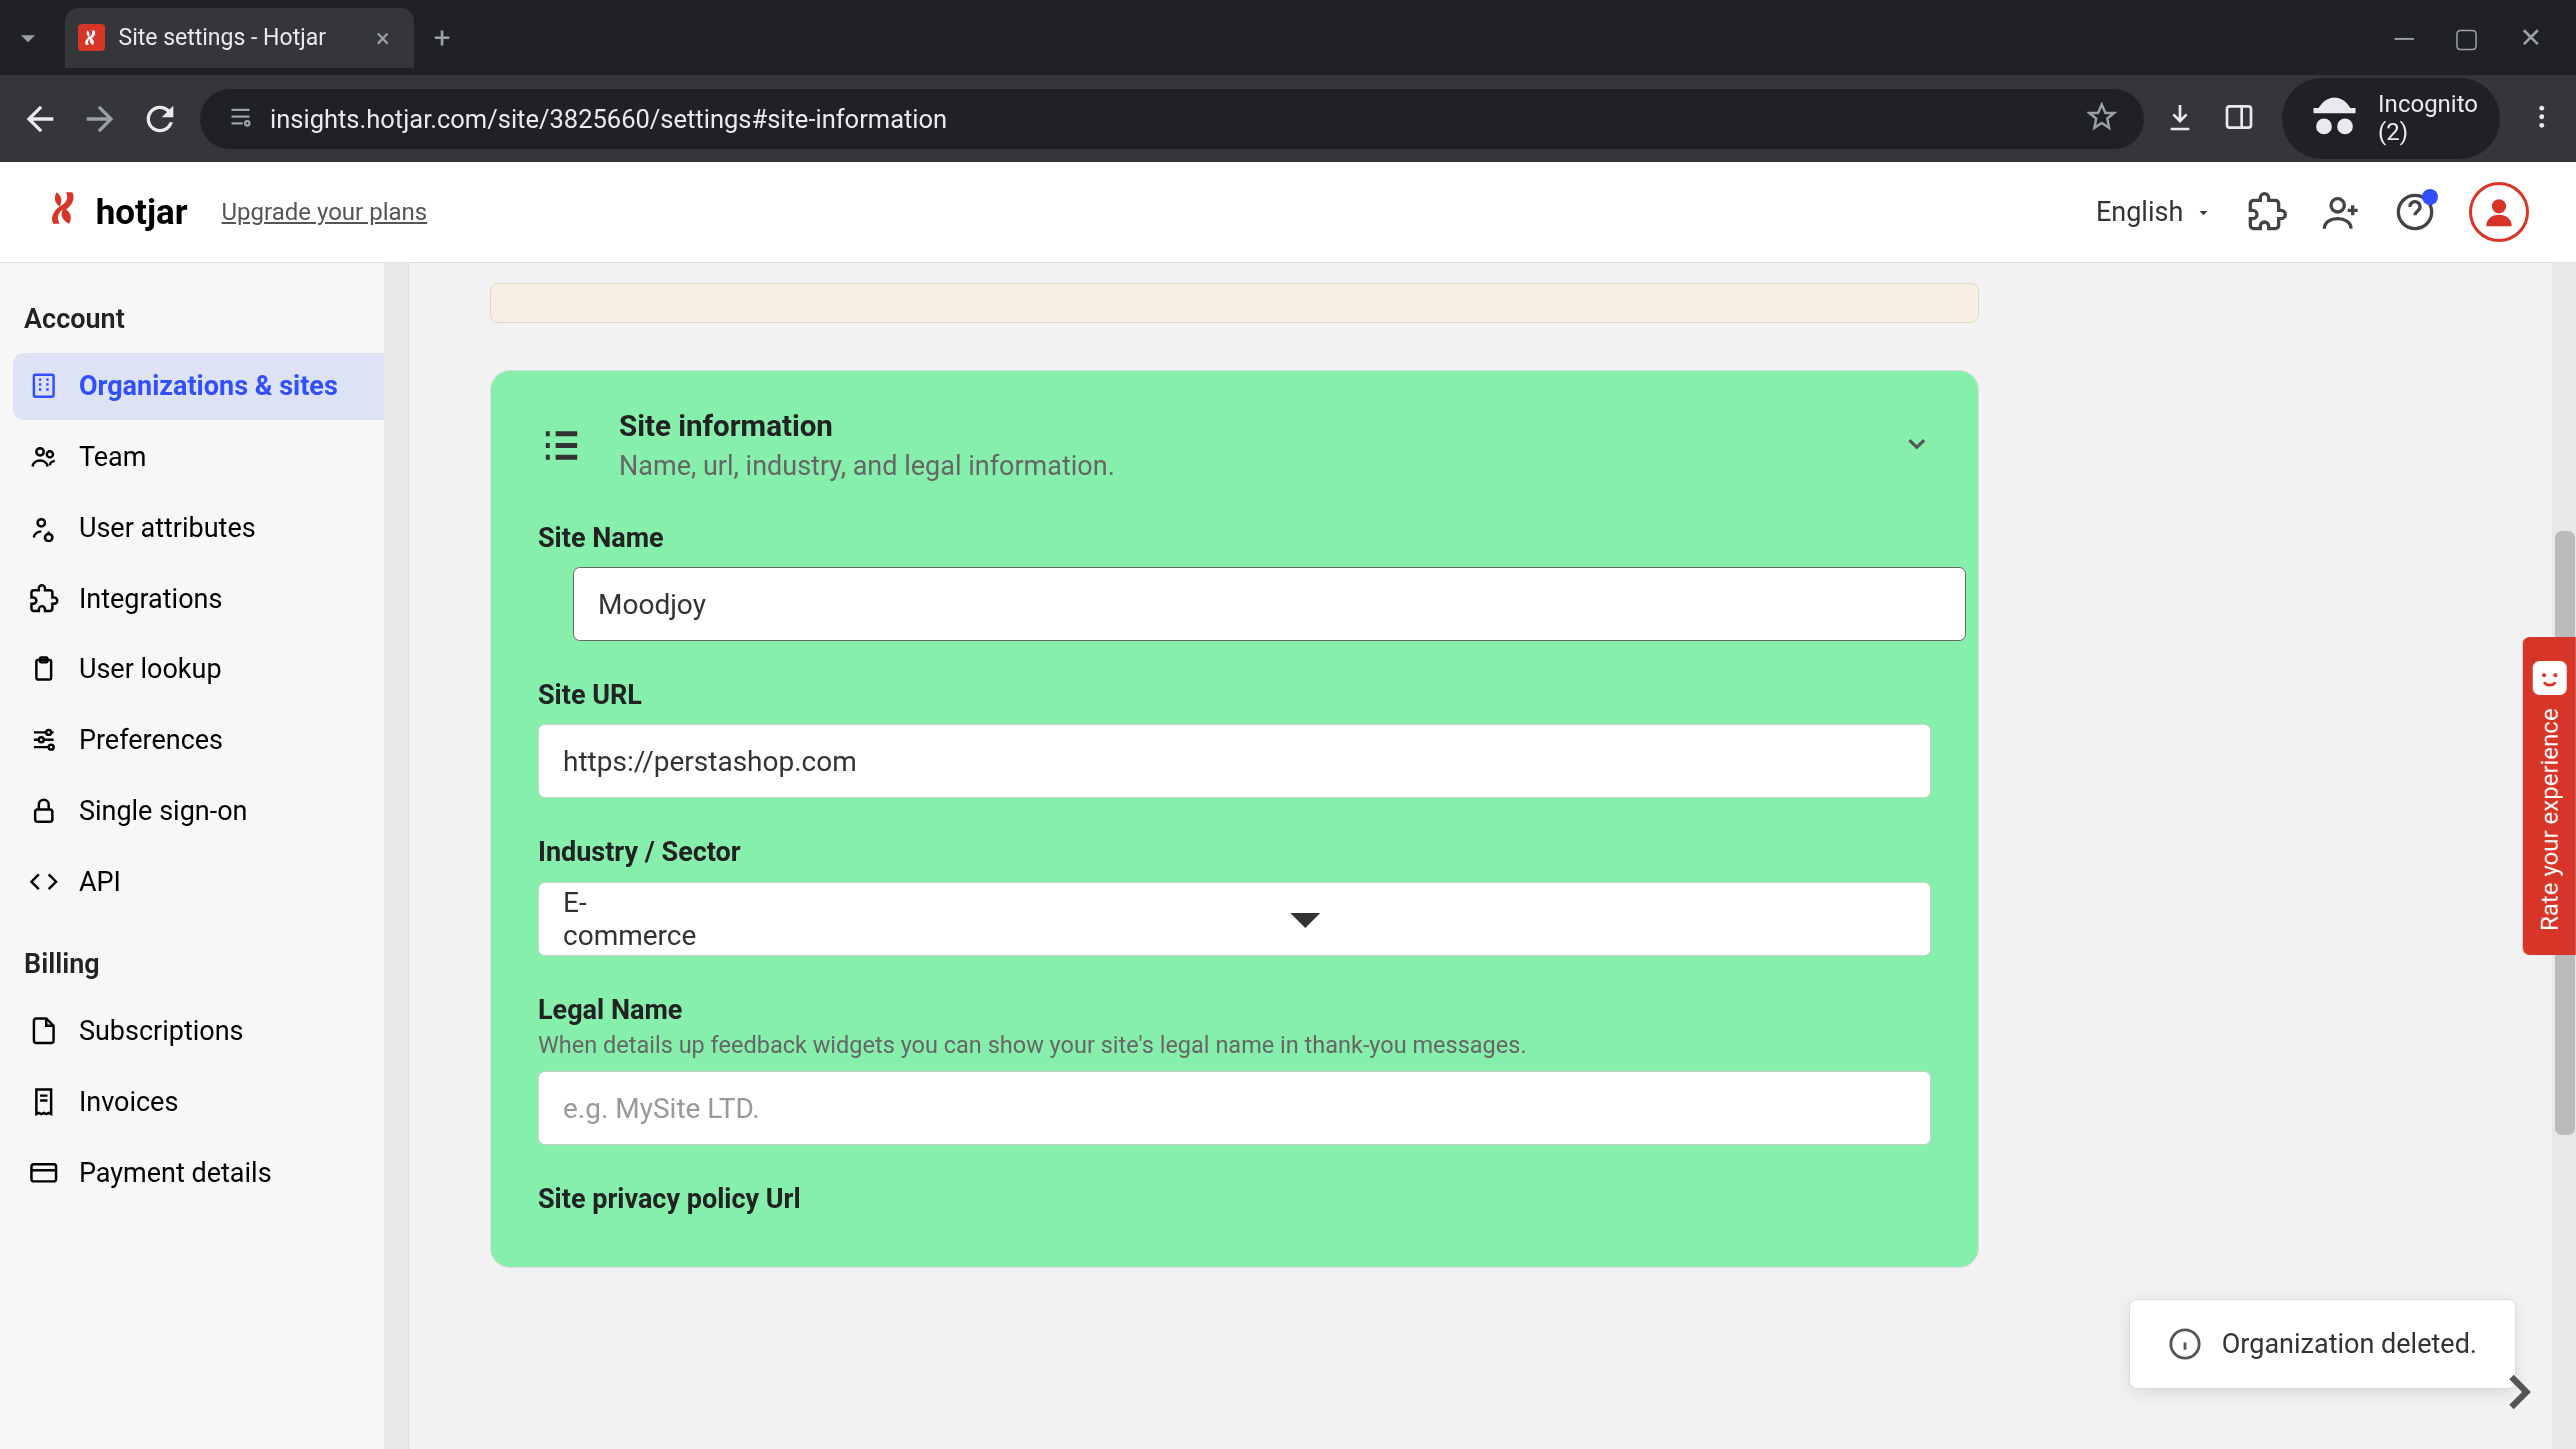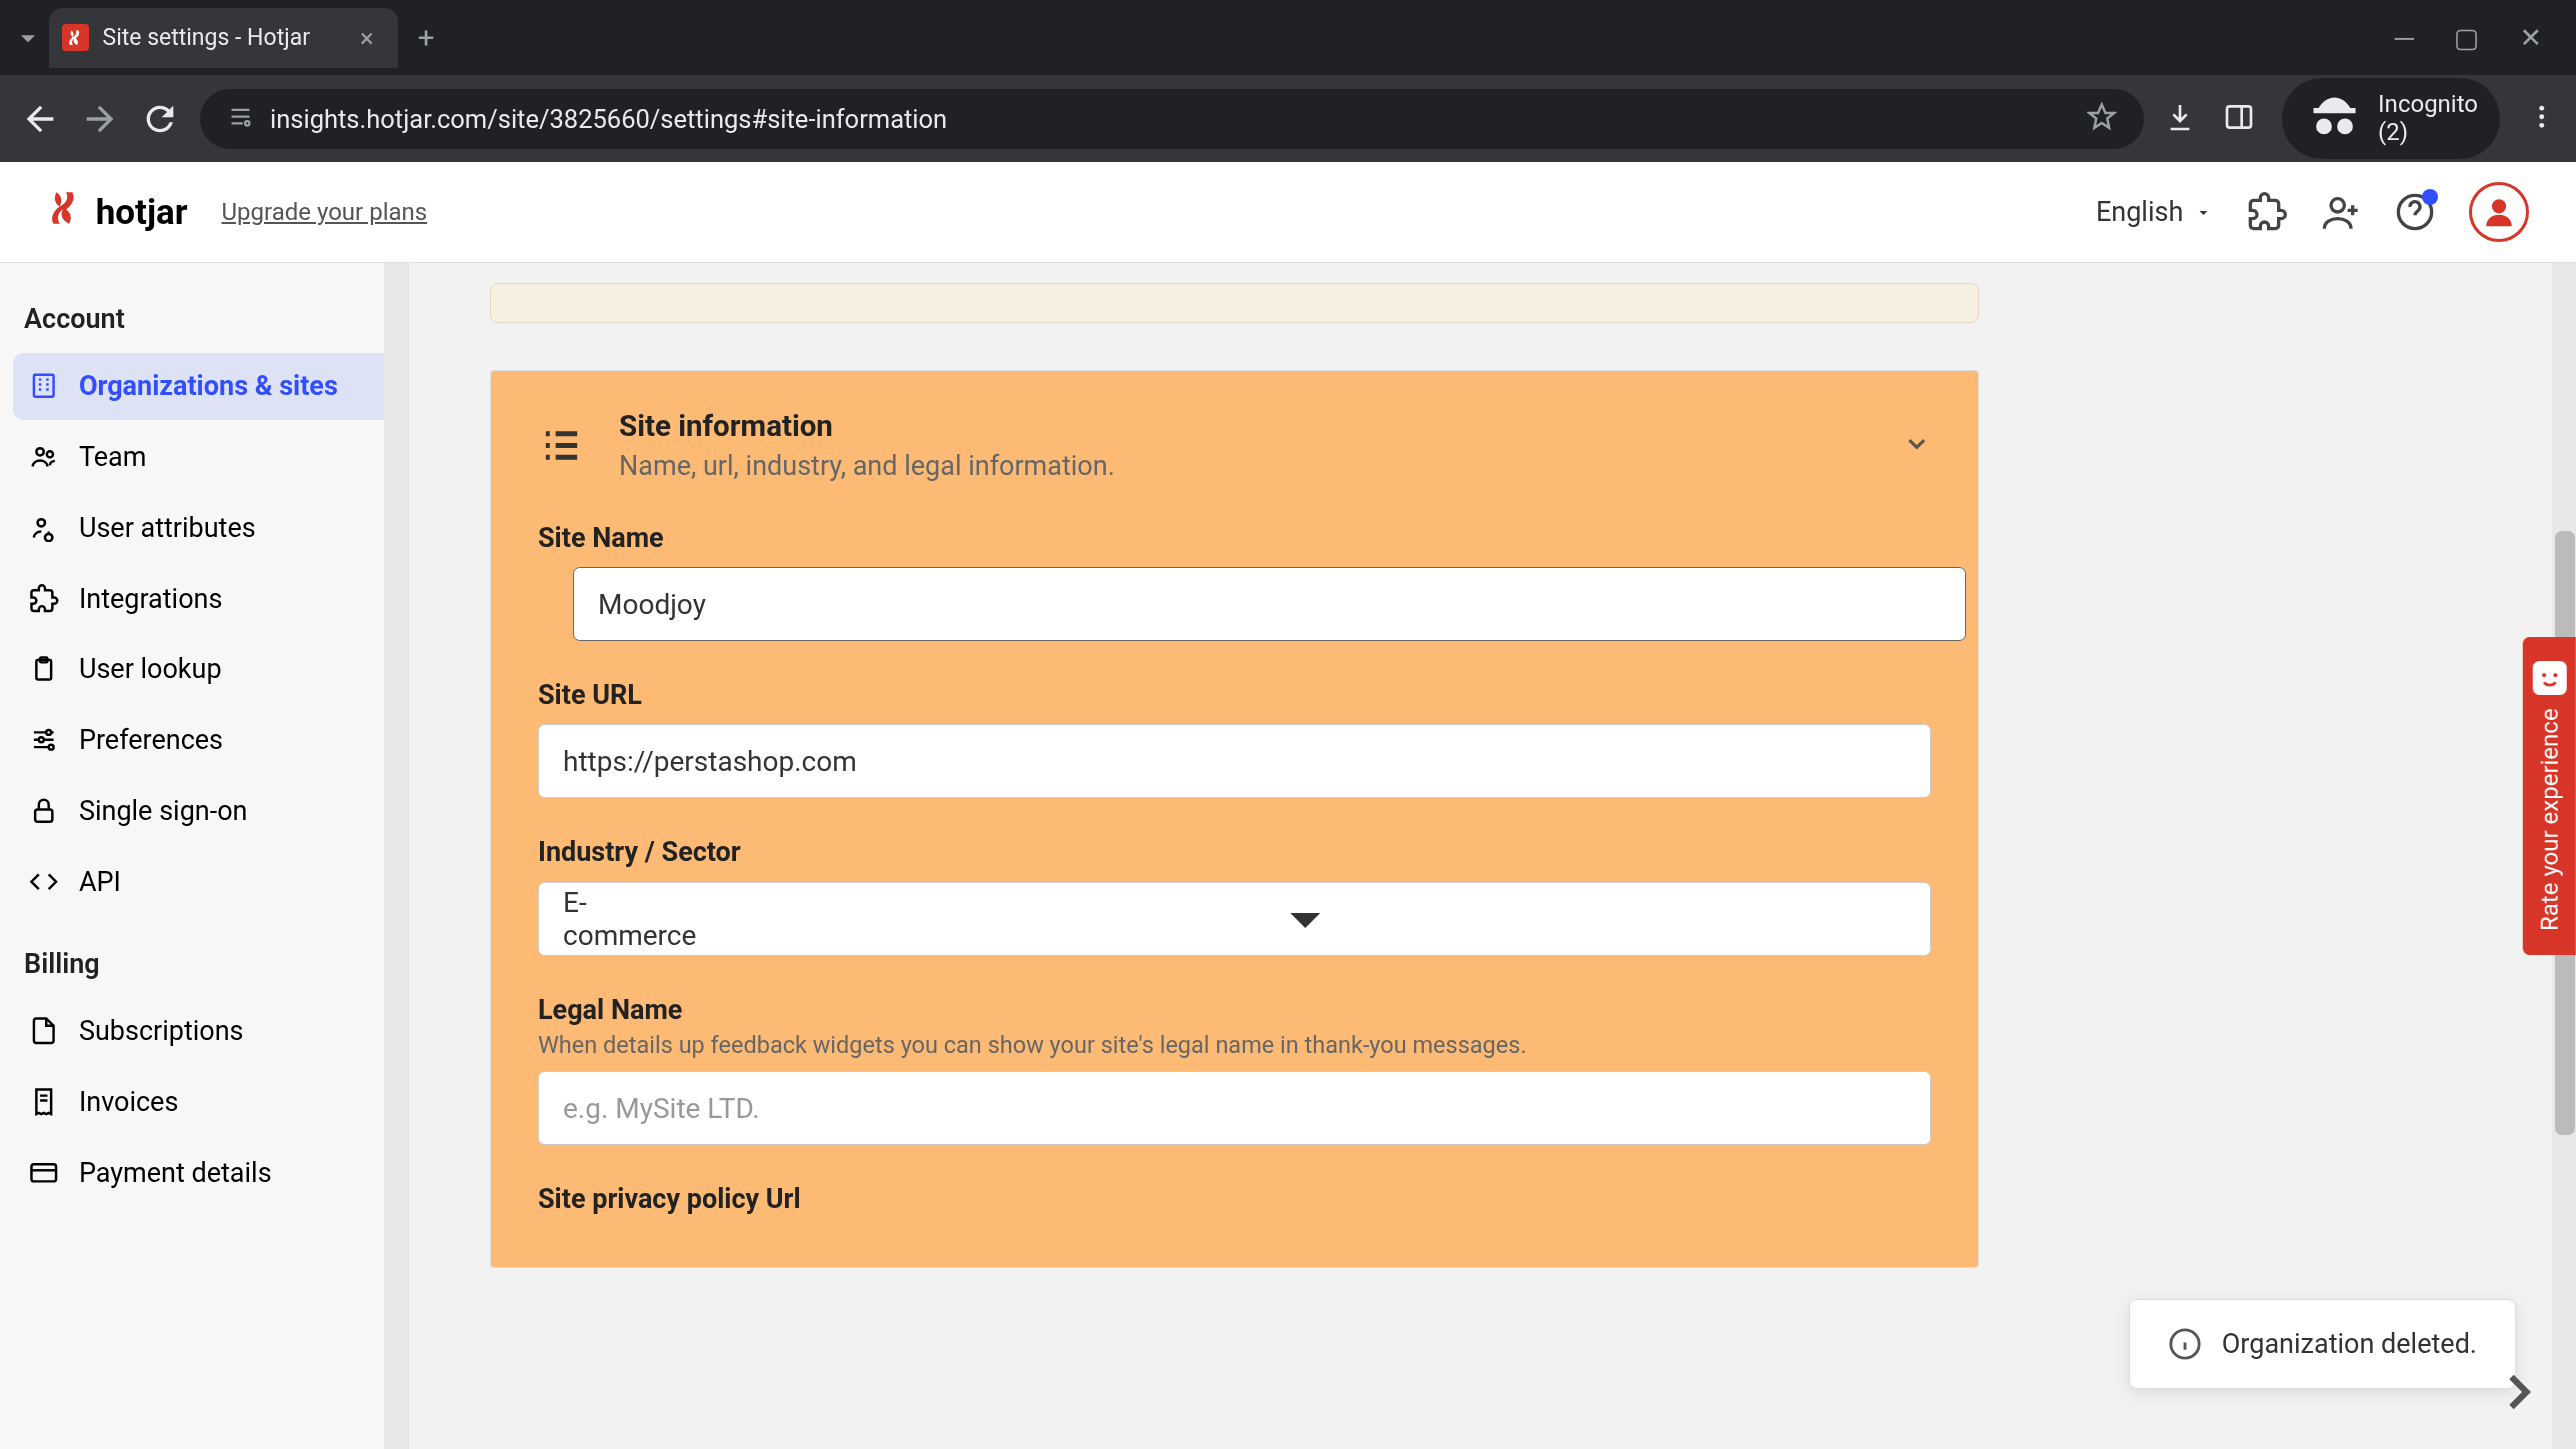--- a/index.html
+++ b/index.html
@@ -2,21 +2,21 @@
 <html style="font-size:10.7px"><head>
   <meta charset="utf-8">
   <style>
     * { margin: 0; padding: 0; box-sizing: border-box; font-family: -apple-system, BlinkMacSystemFont, "Segoe UI", Roboto, sans-serif; }
     body { background: #f2f2f2; width: 2576px; height: 1449px; overflow: hidden; transform-origin: top left; }
     
     
     .browser-chrome { background: #202124; height: 75px; display: flex; align-items: flex-end; }
     .tab-row { display: flex; align-items: center; height: 75px; padding-left: 10.7px; width: 100%; }
     .tab-dropdown { width: 34px; height: 34px; display: flex; align-items: center; justify-content: center; color: #9aa0a6; }
-    .tab { background: #35363a; border-radius: 13.4px 13.4px 0 0; height: 60px; padding: 0 17.4px 0 13.4px; display: flex; align-items: center; gap: 13.4px; min-width: 349px; margin-left: 4px; }
+    .tab { background: #35363a; border-radius: 13.4px 13.4px 0 0; height: 60px; padding: 0 17.4px 0 13.4px; display: flex; align-items: center; gap: 13.4px; min-width: 349px; margin-left: 20px; }
     .tab-favicon { width: 27px; height: 27px; background: #d73527; border-radius: 4px; display: flex; align-items: center; justify-content: center; }
     .tab-favicon svg { width: 17.4px; height: 17.4px; }
     .tab-title { color: #e8eaed; font-size: 23px; flex: 1; }
     .tab-close { color: #9aa0a6; font-size: 25.5px; cursor: pointer; width: 27px; text-align: center; }
     .new-tab { color: #9aa0a6; font-size: 29.5px; margin-left: 20px; cursor: pointer; }
     .win-controls { margin-left: auto; display: flex; gap: 40px; padding-right: 34px; color: #9aa0a6; }
     .win-controls span { font-size: 27px; cursor: pointer; }
     
     .url-bar-row { background: #35363a; height: 87px; display: flex; align-items: center; padding: 0 20px; gap: 20px; }
     .nav-btn { color: #9aa0a6; width: 40px; height: 40px; display: flex; align-items: center; justify-content: center; cursor: pointer; }
@@ -44,21 +44,21 @@
     .app-body { display: flex; height: calc(1449px - 75px - 87px - 101px); }
     .sidebar { width: 409px; background: #f7f7f7; border-right: 0.7px solid #e0e0e0; padding: 27px 13.4px; overflow-y: auto; position: relative; }
     .sidebar-scrollbar { position: absolute; right: 0; top: 0; width: 24px; height: 100%; background: #e8e8e8; }
     .sidebar-label { font-size: 27px; font-weight: 600; color: #222; padding: 13.4px 10.7px; }
     .side-item { display: flex; align-items: center; gap: 20px; padding: 17.4px 16px; font-size: 27px; color: #000000; border-radius: 10.7px; cursor: pointer; margin: 4px 0; }
     .side-item.active { background: #dde2f5; color: #324fff; font-weight: 700; }
     .side-icon { width: 29.5px; height: 29.5px; display: flex; align-items: center; justify-content: center; }
     
     .content { flex: 1; background: #f2f2f2; padding: 20px 81px; overflow-y: auto; position: relative; }
     .banner-remnant { background: #f5f0e1; border: 0.7px solid #e0d8c0; border-radius: 8px; height: 40px; margin-bottom: 47px; width: 1489px; }
-    .card { background: #fdba74; border: 0.7px solid #ddd; border-radius: 4px; padding: 38px 47px; width: 1489px; }
+    .card { background: #86efac; border: 0.7px solid #ddd; border-radius: 20px; padding: 38px 47px; width: 1489px; }
     .card-header { display: flex; align-items: center; gap: 34px; margin-bottom: 40px; }
     .card-head-icon { width: 47px; height: 47px; color: #333; }
     .card-title { font-size: 29.5px; font-weight: 700; color: #222; }
     .card-subtitle { font-size: 27px; color: #666; margin-top: 6.7px; }
     .collapse-chevron { margin-left: auto; color: #555; cursor: pointer; }
     
     .field-label { font-size: 27px; font-weight: 700; color: #222; margin-bottom: 13.4px; }
     .field-help { font-size: 23.5px; color: #666; margin-bottom: 12px; margin-top: -8px; }
     .text-input { width: 100%; height: 74px; border: 1.3px solid #aaa; border-radius: 6.7px; padding: 0 24px; font-size: 28px; color: #333; background: #fff; }
     .text-input.focused { border-color: #666; margin-left: 35px; }

